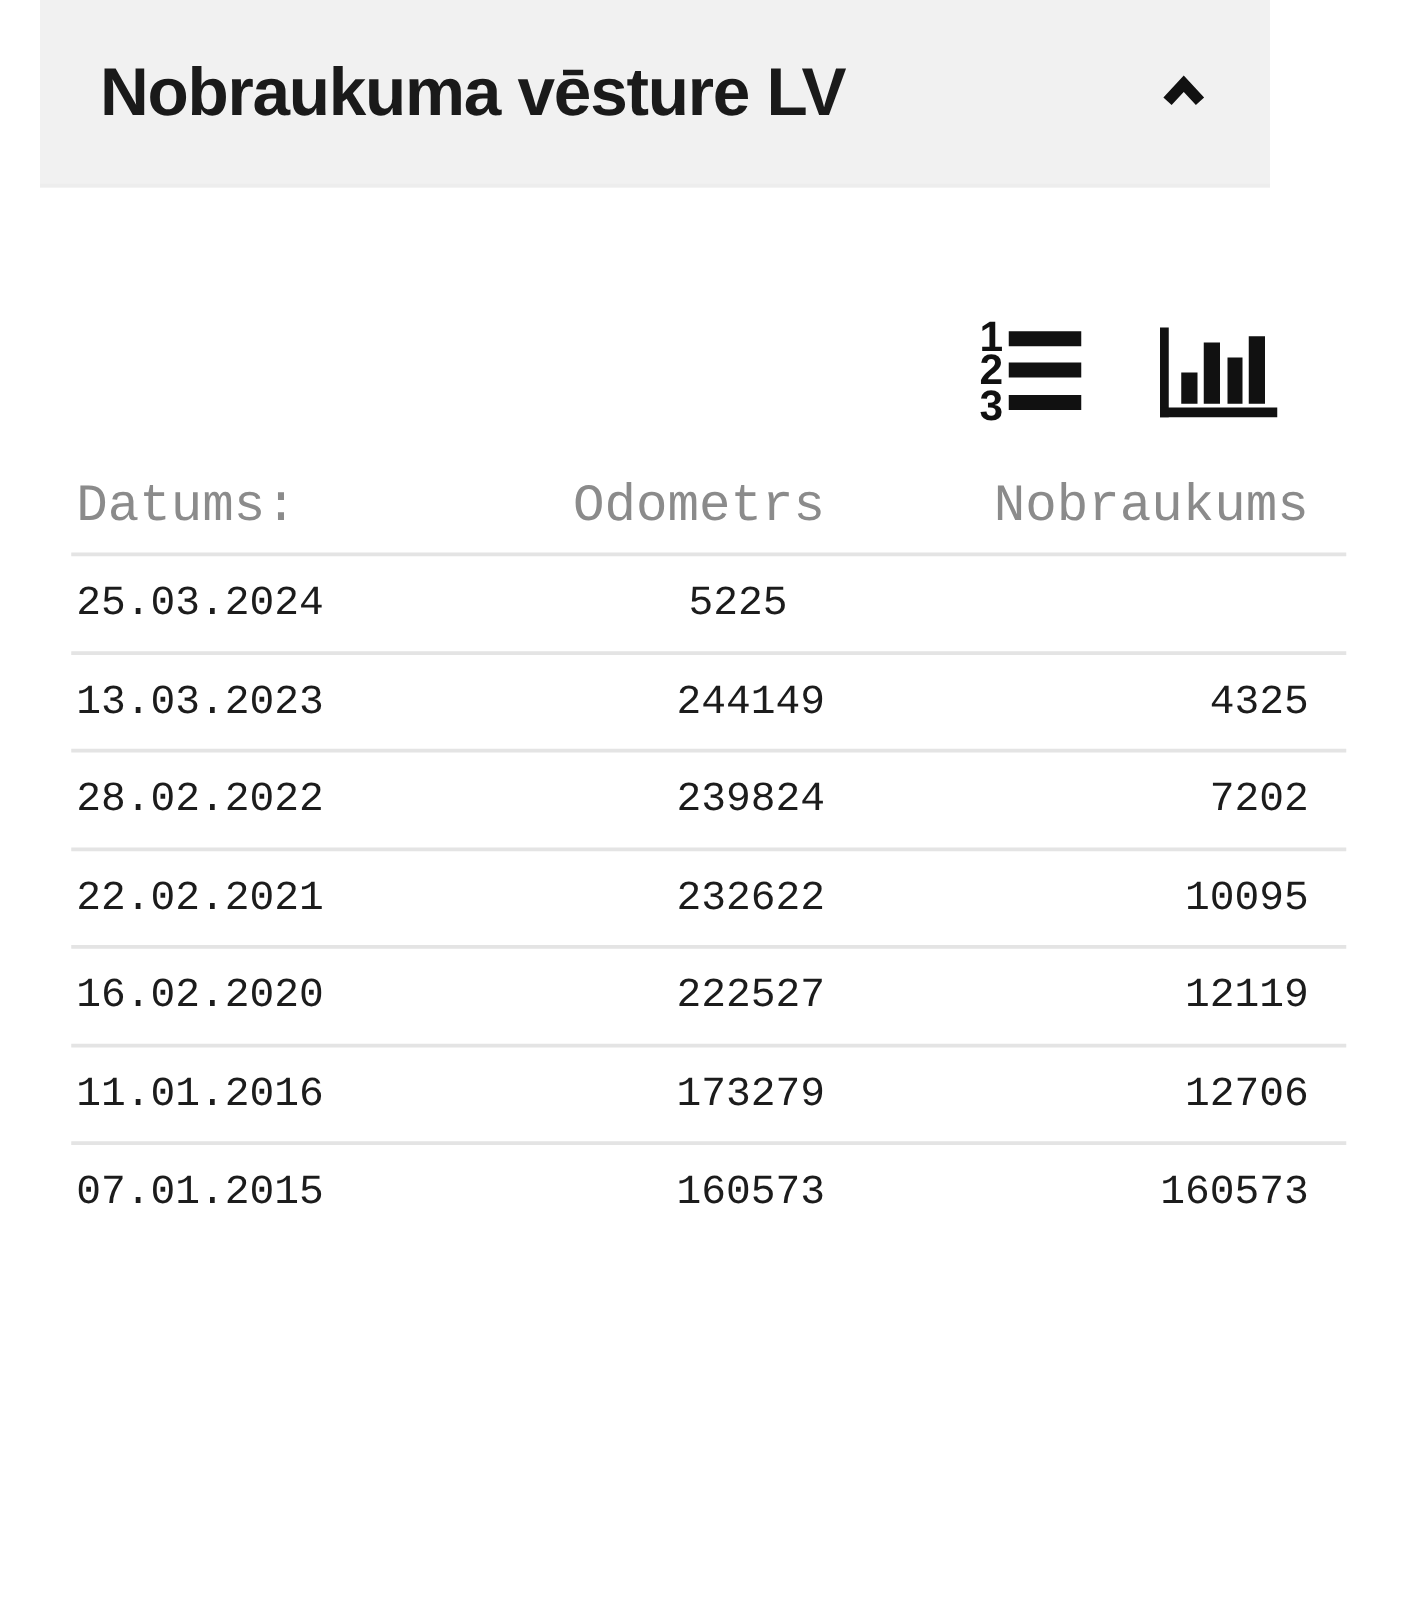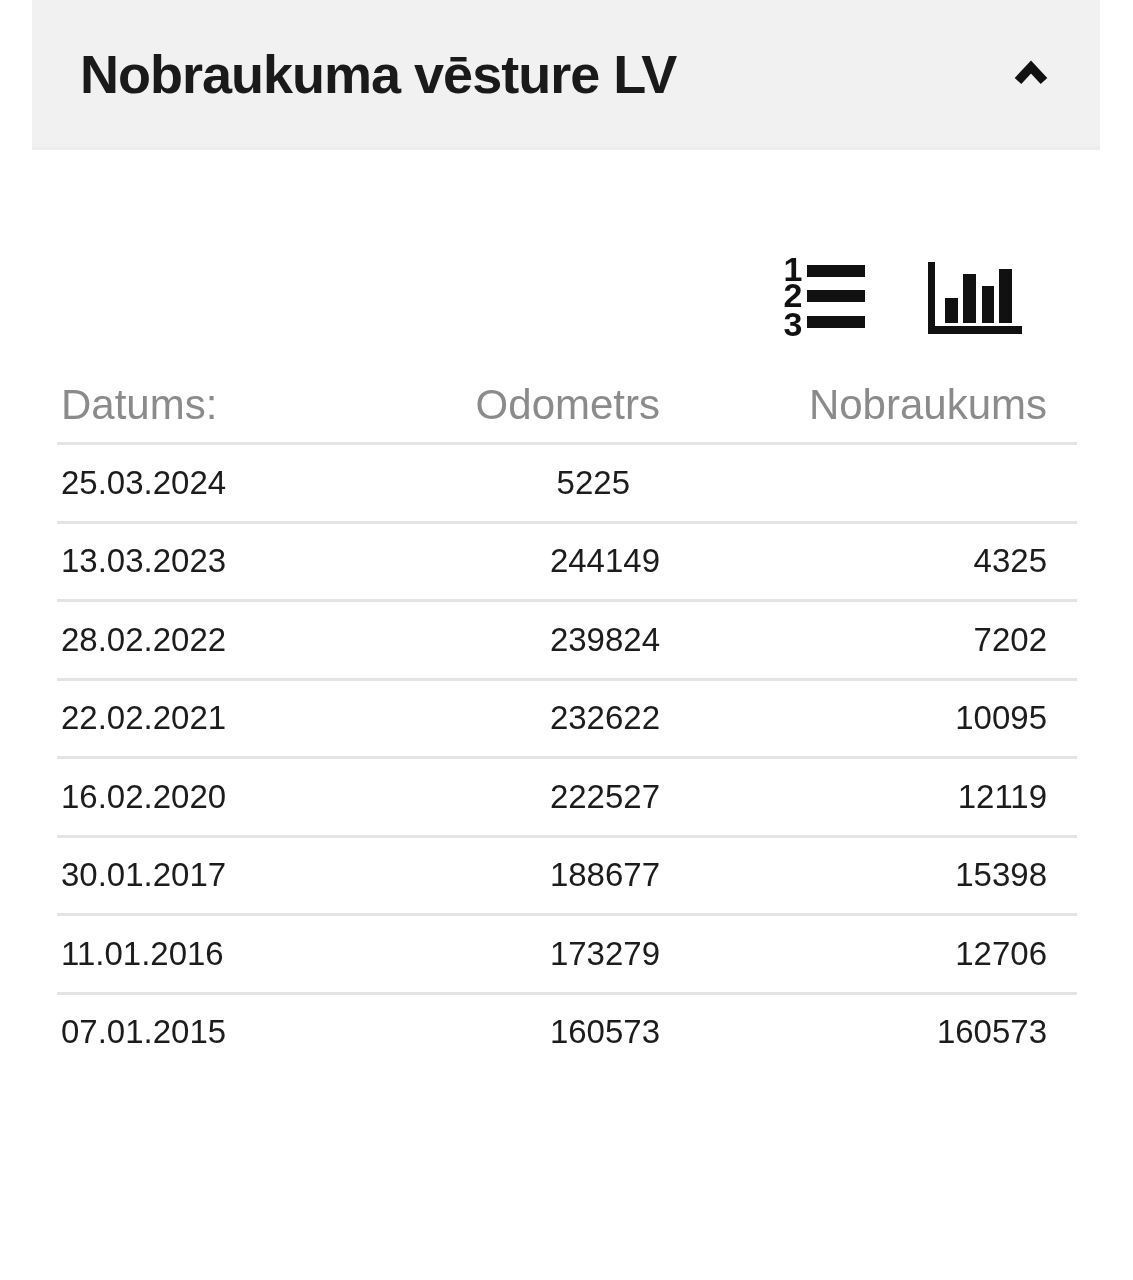--- a/index.html
+++ b/index.html
@@ -12,21 +12,21 @@
     position: relative;
     width: 1133px;
     height: 1280px;
     background: #ffffff;
     overflow: hidden;
   }
   
   .panel {
     box-sizing: border-box;
     margin-left: 32px;
-    width: 1068px;
+    width: 984px;
     height: 150px;
     background: #f1f1f1;
     border-bottom: 3px solid #ededed;
     display: flex;
     align-items: center;
     justify-content: space-between;
     padding: 0 50px 0 48px;
     cursor: pointer;
   }
   .panel-title {
@@ -55,20 +55,21 @@
     border: none;
     margin: 0;
     padding: 0;
     line-height: 0;
     cursor: pointer;
   }
   
   .mtable {
     margin: 30px 0 0 57px;
     width: 1020px;
+    font-family: Liberation Mono, monospace;
   }
   .thead, .trow {
     display: grid;
     grid-template-columns: 340px 263px 1fr;
     align-items: center;
     box-sizing: border-box;
   }
   .thead {
     height: 74px;
     font-size: 42px;
@@ -152,25 +153,20 @@
   </div>
 
   <div class="trow">
     <div class="c1">16.02.2020</div>
     <div class="c2">222527</div>
     <div class="c3">12119</div>
   </div>
 
 
 
-  <div class="trow">
-    <div class="c1">30.01.2017</div>
-    <div class="c2">188677</div>
-    <div class="c3">15398</div>
-  </div>
 
   <div class="trow">
     <div class="c1">11.01.2016</div>
     <div class="c2">173279</div>
     <div class="c3">12706</div>
   </div>
 
   <div class="trow">
     <div class="c1">07.01.2015</div>
     <div class="c2">160573</div>

